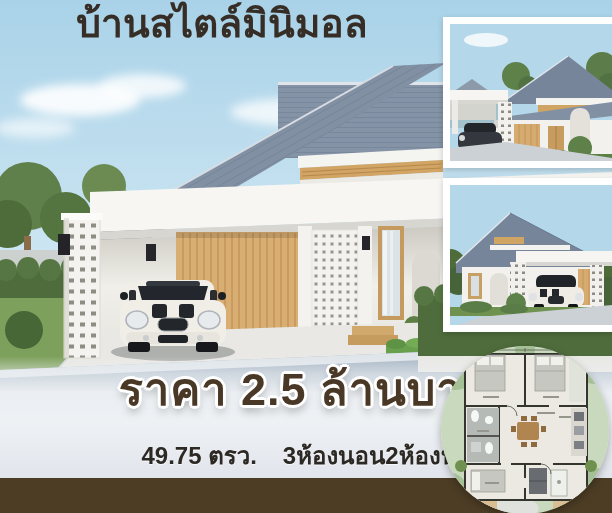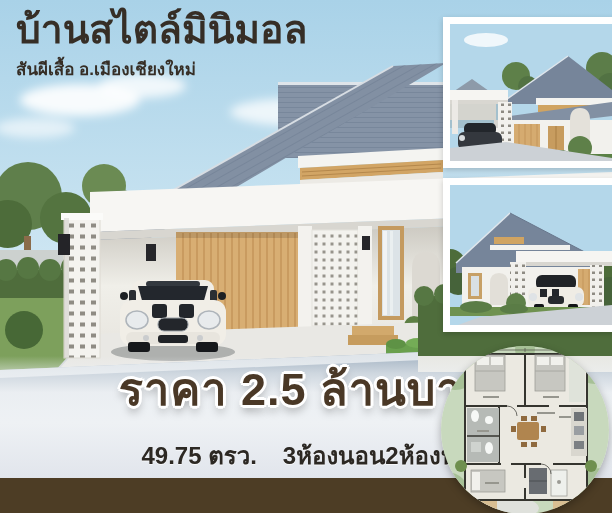--- a/index.html
+++ b/index.html
@@ -32,21 +32,21 @@
   .specs{
     margin-top:20px;display:flex;gap:26px;justify-content:center;
     font-size:24px;font-weight:700;color:#2c2823;
     text-shadow:0 1px 0 rgba(255,255,255,.65);
   }
   .bottom-strip{
     position:absolute;left:0;top:478px;width:612px;height:35px;z-index:4;
     background:#4d3d25;
   }
   
-  .titleblock{position:absolute;left:16px;top:8px;width:412px;z-index:7;text-align:left;}
+  .titleblock{position:absolute;left:16px;top:2px;width:412px;z-index:7;text-align:center;}
   .title{margin:0;font-size:39px;font-weight:800;color:#362e26;line-height:1.12;}
   .subtitle{font-size:17px;font-weight:700;color:#362e26;margin-top:3px;}
   
   .thumb{
     position:absolute;left:443px;width:176px;background:#fff;padding:7px;z-index:5;
     box-shadow:0 2px 6px rgba(0,0,0,.18);
   }
   .thumb1{top:17px;height:151px;}
   .thumb2{top:178px;height:154px;}
   
@@ -421,16 +421,15 @@
         <rect x="36" y="84" width="12" height="2"></rect>
           <rect x="118" y="70" width="12" height="2"></rect>
         <rect x="96" y="66" width="18" height="2"></rect>
           <rect x="44" y="136" width="14" height="2"></rect>
       </g>
     </svg>
   </div>
 
   <header class="titleblock">
     <h1 class="title">บ้านสไตล์มินิมอล</h1>
-    <div class="subtitle">สันผีเสื้อ อ.เมืองเชียงใหม่</div>
   </header>
 
 </div>
 
 </body></html>

